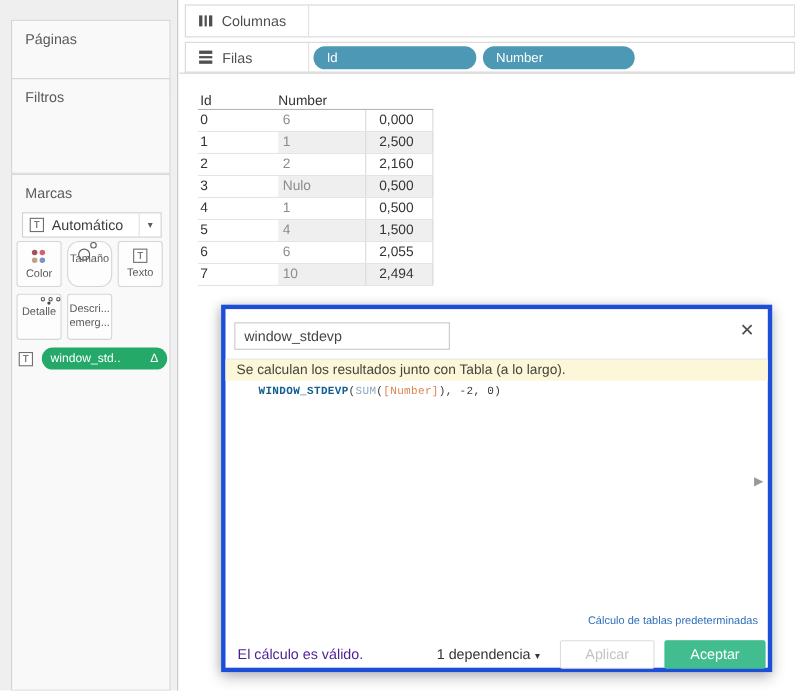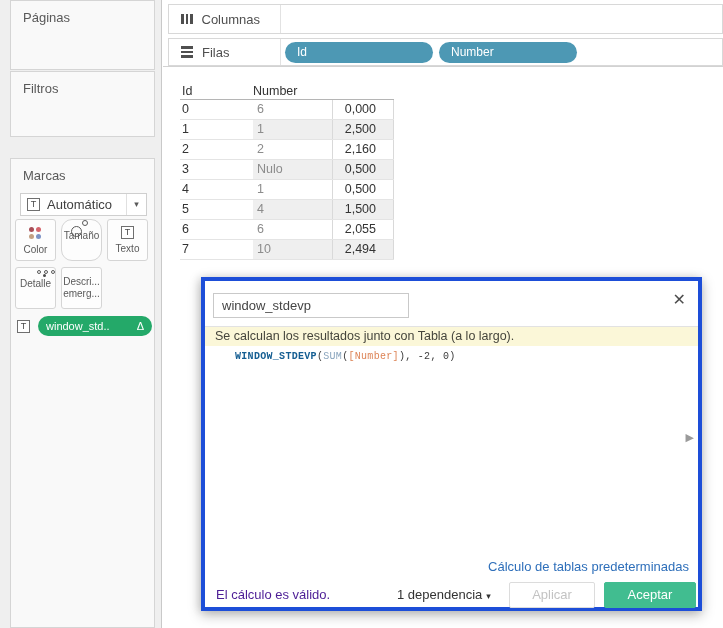--- a/index.html
+++ b/index.html
@@ -7,22 +7,22 @@
   .screen {
     position:relative; width:723px; height:628px; overflow:hidden;
     font-family:"Liberation Sans", sans-serif; font-size:13px; color:#4f4f4f;
     background:#fff;
   }
   
   .left-col { position:absolute; left:0; top:0; width:162px; height:628px;
     background:#efefef; border-right:1px solid #c9c9c9; }
   .panel { position:absolute; left:10px; width:145px; background:#f9f9f9;
     border:1px solid #d5d5d5; }
-  .panel-pages  { top:0;  height:70px; }
-  .panel-filters{ top:71px; height:66px; }
+  .panel-pages  { top:18px;  height:70px; }
+  .panel-filters{ top:71px; height:87px; }
   .panel-marks  { top:158px; height:470px; }
   .panel-label { display:block; padding:9px 0 0 12px; color:#595959; font-size:13px; }
   
   .mark-type { position:absolute; left:9px; top:34px; width:127px; height:23px;
     background:#fff; border:1px solid #cfcfcf; display:flex; align-items:center; }
   .ticon { display:inline-block; width:13px; height:13px; border:1px solid #6f6f6f;
     font-size:9px; line-height:11px; text-align:center; color:#4a4a4a; background:#fff; flex:none; }
   .mark-type .ticon { margin-left:6px; }
   .mark-type-label { flex:1; margin-left:7px; color:#3f3f3f; font-size:13px; }
   .mark-type-arrow { width:20px; border-left:1px solid #e0e0e0; text-align:center;
@@ -101,21 +101,21 @@
   .scope-note { position:absolute; left:0; top:46px; width:100%; height:19px;
     background:#fbf7d8; color:#45453c; font-size:12.5px; line-height:19px; padding-left:10px; }
   .formula { position:absolute; left:10px; top:70px; right:24px;
     font-family:Liberation Mono, monospace; font-size:10px;
     letter-spacing:.3px; white-space:pre;margin-left:20px; }
   .tok-function { color:#155e92; font-weight:bold; }
   .tok-aggregate { color:#8aa5bd; }
   .tok-field { color:#dd8355; }
   .tok-plain { color:#3b3b3b; }
   .expand-arrow { position:absolute; right:4px; top:150px; color:#9a9a9a; font-size:11px; }
-  .calc-link { position:absolute; right:9px; top:278px; color:#2e6fba; font-size:13px; }
+  .calc-link { position:absolute; right:9px; top:278px; color:#2e6fba; font-size:10px; }
   .calc-status { position:absolute; left:11px; top:306px; color:#4c1d95; font-size:13px; }
   .dependency { position:absolute; left:192px; top:306px; color:#333; font-size:13px; }
   .dependency .caret { font-size:9px; margin-left:4px; color:#333; }
   .btn { position:absolute; top:301px; height:26px; font-family:"Liberation Sans",sans-serif;
     font-size:13px; text-align:center; line-height:24px; border-radius:2px; }
   .btn-apply { left:304px; width:86px; background:#fff; border:1px solid #dcdcdc; color:#c3c3c3; }
   .btn-accept { left:399px; width:92px; background:#41bd90; border:1px solid #41bd90; color:#fff; }
 </style>
 </head>
 <body>

